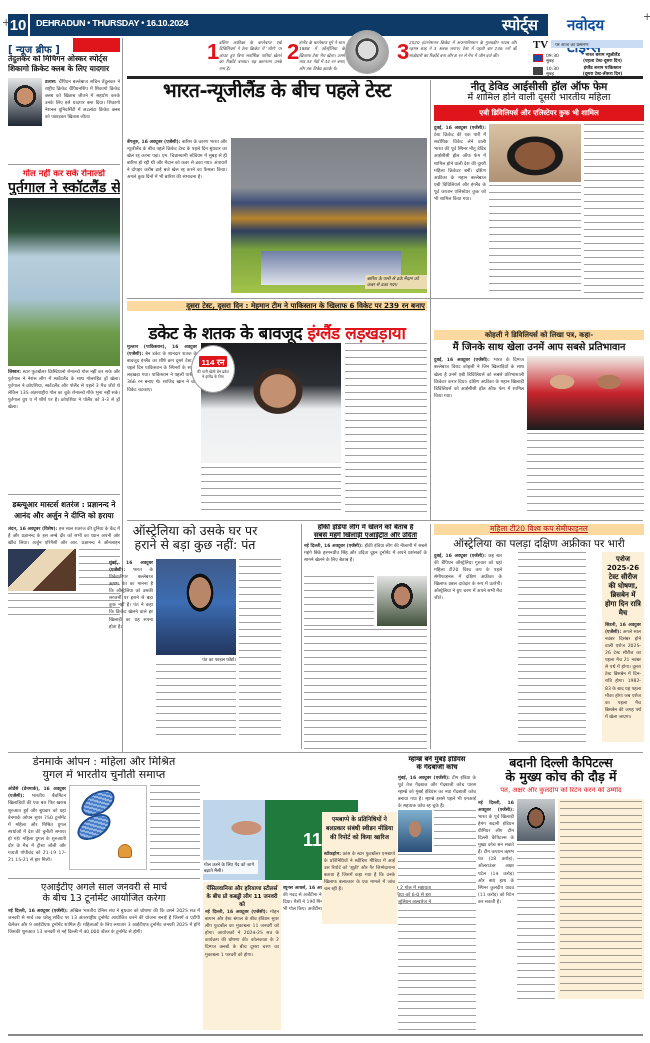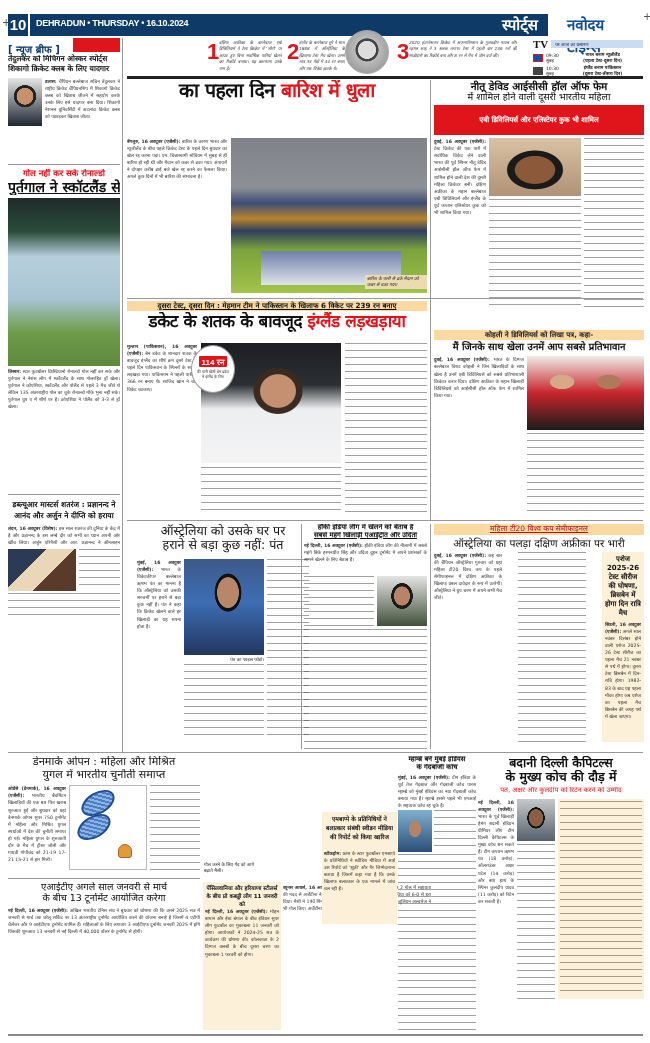--- a/index.html
+++ b/index.html
@@ -86,47 +86,47 @@
   </div>
   <div style="display:flex;align-items:center;margin-top:2px">
     <span style="width:10px;height:8px;background:#444"></span>
     <span style="font-size:4.5px;margin-left:3px;width:16px;line-height:5px"><span>10:30</span><br><span>सुबह</span></span>
     <span style="font-size:4.5px;font-weight:bold;line-height:5.5px;text-align:center;flex:1"><span>इंग्लैंड बनाम पाकिस्तान</span><br><span>(दूसरा टेस्ट-तीसरा दिन)</span></span>
   </div>
 </div>
 <div class="abs ruleblk" style="left:127px;top:76px;width:516px"></div>
 
 <div class="abs" style="left:127px;top:80px;width:300px;height:215px">
-  <div class="hl" style="font-size:19.5px;letter-spacing:-0.5px"><span>का पहला दिन</span> <span class="red">बारिश में धुला</span></div>
+  <div class="hl" style="font-size:19.5px;letter-spacing:-0.5px">भारत-न्यूजीलैंड के बीच पहले टेस्ट</div>
   <div class="text" style="position:absolute;left:0;top:58px;width:100px;height:155px"><b>बेंगलुरु, 16 अक्टूबर (एजेंसी):</b> <span>बारिश के कारण भारत और न्यूजीलैंड के बीच पहले क्रिकेट टेस्ट के पहले दिन बुधवार का खेल रद्द करना पड़ा। एम. चिन्नास्वामी स्टेडियम में सुबह से ही बारिश हो रही थी और मैदान को कवर से ढका गया। अंपायरों ने दोपहर करीब ढाई बजे खेल रद्द करने का फैसला किया। अगले कुछ दिनों में भी बारिश की संभावना है।</span></div>
   <div class="img photo-stadium" style="position:absolute;left:104px;top:58px;width:196px;height:155px">
     <div style="position:absolute;left:30px;bottom:8px;width:140px;height:34px;background:linear-gradient(180deg,#6f7fa8,#dfe3ea)"></div>
     <div style="position:absolute;right:0;bottom:4px;width:62px;background:#eadbb0;font-size:4.5px;line-height:6px;padding:1px 2px;font-style:italic">बारिश के पानी से ढके मैदान को कवर से ढका गया।</div>
   </div>
 </div>
 <div class="abs vline" style="left:430px;top:80px;height:440px"></div>
 
 <div class="abs" style="left:434px;top:80px;width:210px;height:215px">
   <div class="hl" style="font-size:10.5px">नीतू डेविड आईसीसी हॉल ऑफ फेम</div>
   <div class="hl" style="font-size:9.5px;font-weight:normal">में शामिल होने वाली दूसरी भारतीय महिला</div>
-  <div class="hl" style="font-size:7px;background:#e0141b;color:#fff;margin-top:2px;padding:11px 0">एबी डिविलियर्स और एलिस्टेयर कुक भी शामिल</div>
+  <div class="hl" style="font-size:7px;background:#e0141b;color:#fff;margin-top:2px;padding:4px 0">एबी डिविलियर्स और एलिस्टेयर कुक भी शामिल</div>
   <div style="display:flex;gap:3px;margin-top:3px">
     <div class="text" style="width:52px;height:170px"><b>दुबई, 16 अक्टूबर (एजेंसी):</b> <span>टेस्ट क्रिकेट की एक पारी में सर्वाधिक विकेट लेने वाली भारत की पूर्व स्पिनर नीतू डेविड आईसीसी हॉल ऑफ फेम में शामिल होने वाली देश की दूसरी महिला क्रिकेटर बनीं। दक्षिण अफ्रीका के महान बल्लेबाज एबी डिविलियर्स और इंग्लैंड के पूर्व कप्तान एलिस्टेयर कुक को भी शामिल किया गया।</span></div>
     <div style="width:92px">
       <div class="img" style="height:58px;background:radial-gradient(ellipse at 50% 55%,#8c5a3a 0 30%,#1a1a1a 32% 42%,transparent 44%),linear-gradient(180deg,#d9c2a3,#b09276)"></div>
       <div class="text filler" style="height:110px;margin-top:3px"></div>
     </div>
     <div class="text filler" style="flex:1;height:170px"></div>
   </div>
 </div>
 
 <div class="abs hline" style="left:127px;top:298px;width:516px"></div>
 <div class="abs" style="left:127px;top:301px;width:300px;height:215px">
-  <div class="hl" style="font-size:7.2px;background:#fbd9a0;text-align:center;padding:1px 2px;text-decoration:underline">दूसरा टेस्ट, दूसरा दिन : मेहमान टीम ने पाकिस्तान के खिलाफ 6 विकेट पर 239 रन बनाए</div>
-  <div class="hl" style="font-size:17px;letter-spacing:-0.4px;margin-top:1px"><span>डकेट के शतक के बावजूद</span> <span class="red">इंग्लैंड लड़खड़ाया</span></div>
+  <div class="hl" style="font-size:7.2px;background:#fbd9a0;text-align:right;padding:1px 2px;text-decoration:underline">दूसरा टेस्ट, दूसरा दिन : मेहमान टीम ने पाकिस्तान के खिलाफ 6 विकेट पर 239 रन बनाए</div>
+  <div class="hl" style="font-size:17px;letter-spacing:-0.4px;margin-top:13px"><span>डकेट के शतक के बावजूद</span> <span class="red">इंग्लैंड लड़खड़ाया</span></div>
   <div class="text" style="position:absolute;left:0;top:42px;width:70px;height:170px"><b>मुल्तान (पाकिस्तान), 16 अक्टूबर (एजेंसी):</b> <span>बेन डकेट के शानदार शतक के बावजूद इंग्लैंड का शीर्ष क्रम दूसरे टेस्ट के पहले दिन पाकिस्तान के स्पिनरों के सामने लड़खड़ा गया। पाकिस्तान ने पहली पारी में 366 रन बनाए थे। साजिद खान ने चार विकेट चटकाए।</span></div>
   <div class="img" style="position:absolute;left:74px;top:42px;width:140px;height:120px;background:radial-gradient(ellipse at 55% 40%,#c49072 0 16%,#3a2a22 17% 22%,transparent 23%),linear-gradient(180deg,#1c1e22 0%,#2c2f34 35%,#eceef0 55%,#f4f4f4 100%)"></div>
   <div style="position:absolute;left:64px;top:44px;width:44px;height:48px;border-radius:50%;background:#fff;border:1px solid #999;text-align:center;padding-top:4px">
     <div class="badge114" style="display:inline-block;border-radius:3px;padding:0 3px">114 रन</div>
     <div style="font-size:3.8px;line-height:5px;padding:0 4px">की पारी खेली बेन डकेट ने इंग्लैंड के लिए</div>
   </div>
   <div class="text filler" style="position:absolute;left:74px;top:166px;width:140px;height:46px"></div>
   <div class="text filler" style="position:absolute;left:218px;top:42px;width:82px;height:170px"></div>
 </div>
 
@@ -137,21 +137,21 @@
     <div class="text" style="width:90px;height:160px"><b>दुबई, 16 अक्टूबर (एजेंसी):</b> <span>भारत के दिग्गज बल्लेबाज विराट कोहली ने जिन खिलाड़ियों के साथ खेला है उनमें एबी डिविलियर्स को सबसे प्रतिभाशाली क्रिकेटर करार दिया। दक्षिण अफ्रीका के महान खिलाड़ी डिविलियर्स को आईसीसी हॉल ऑफ फेम में शामिल किया गया।</span></div>
     <div style="flex:1">
       <div class="img" style="height:74px;background:radial-gradient(ellipse at 30% 35%,#d7a988 0 10%,transparent 11%),radial-gradient(ellipse at 70% 35%,#b07a5a 0 10%,transparent 11%),linear-gradient(180deg,#f0ece6 0%,#c8242b 50%,#1c1c1c 100%)"></div>
       <div class="text filler" style="height:82px;margin-top:3px"></div>
     </div>
   </div>
 </div>
 
 <div class="abs hline" style="left:127px;top:520px;width:516px"></div>
 
-<div class="abs" style="left:137px;top:524px;width:172px;height:225px">
+<div class="abs" style="left:109px;top:524px;width:172px;height:225px">
   <div class="hl" style="font-size:12.5px;font-weight:normal">ऑस्ट्रेलिया को उसके घर पर</div>
   <div class="hl" style="font-size:12.5px;font-weight:normal">हराने से बड़ा कुछ नहीं: पंत</div>
   <div style="display:flex;gap:3px;margin-top:6px">
     <div class="text" style="width:44px;height:180px"><b>मुंबई, 16 अक्टूबर (एजेंसी):</b> <span>भारत के विकेटकीपर बल्लेबाज ऋषभ पंत का मानना है कि ऑस्ट्रेलिया को उसकी सरजमीं पर हराने से बड़ा कुछ नहीं है। पंत ने कहा कि क्रिकेट खेलने वाले हर खिलाड़ी का यह सपना होता है।</span></div>
     <div style="width:80px">
       <div class="img" style="height:96px;background:radial-gradient(ellipse at 55% 35%,#b8876a 0 17%,#111 18% 21%,transparent 22%),linear-gradient(180deg,#3e5a8a 0%,#3d6db3 45%,#22365f 100%)"></div>
       <div style="font-size:4.5px;text-align:right;margin-top:1px">पंत का फाइल फोटो।</div>
       <div class="text filler" style="height:72px;margin-top:2px"></div>
     </div>
     <div class="text filler" style="flex:1;height:180px"></div>
@@ -206,20 +206,23 @@
   <div class="hl" style="font-size:9.5px;font-weight:normal">के बीच 13 टूर्नामेंट आयोजित करेगा</div>
   <div class="text" style="height:110px;margin-top:3px"><b>नई दिल्ली, 16 अक्टूबर (एजेंसी):</b> <span>अखिल भारतीय टेनिस संघ ने बुधवार को घोषणा की कि उसने 2025 सत्र में जनवरी से मार्च तक घरेलू सर्किट पर 13 अंतरराष्ट्रीय टूर्नामेंट आयोजित करने की योजना बनाई है जिसमें 4 एटीपी चैलेंजर और 9 आईटीएफ टूर्नामेंट शामिल हैं। महिलाओं के लिए लगातार 3 आईटीएफ टूर्नामेंट जनवरी 2025 में होंगे जिसकी शुरुआत 13 जनवरी से नई दिल्ली में 40,000 डॉलर के टूर्नामेंट से होगी।</span></div>
 </div>
 
 <div class="abs boxhl" style="left:203px;top:882px;width:78px;height:148px;padding:2px">
   <div class="hl" style="font-size:5.6px;white-space:normal;line-height:8px;height:24px">पेंसिलवानिया और हरियाणा स्टीलर्स के बीच प्रो कबड्डी लीग 11 जनवरी को</div>
   <div class="text" style="height:118px"><b>नई दिल्ली, 16 अक्टूबर (एजेंसी):</b> <span>मोहन बागान और ईस्ट बंगाल के बीच इंडियन सुपर लीग फुटबॉल का मुकाबला 11 जनवरी को होगा। आयोजकों ने 2024-25 सत्र के कार्यक्रम की घोषणा की। कोलकाता के 2 दिग्गज क्लबों के बीच दूसरा चरण का मुकाबला 1 फरवरी को होगा।</span></div>
 </div>
 
 <div class="abs" style="left:203px;top:756px;width:228px;height:275px">
+  <div class="img" style="position:absolute;left:0;top:44px;width:155px;height:80px;background:radial-gradient(ellipse at 28% 35%,#c99278 0 9%,transparent 10%),linear-gradient(90deg,#bfd6ea 0 40%,#1f7a3e 40% 100%)">
+    <div style="position:absolute;left:100px;top:30px;color:#fff;font:bold 18px 'Liberation Sans',sans-serif">11</div>
+  </div>
   <div style="position:absolute;left:0;top:104px;width:55px;font-size:4.5px;background:rgba(255,255,255,0.85);padding:1px">गोल करने के लिए गेंद को आगे बढ़ाते मैसी।</div>
   <div class="text" style="position:absolute;left:80px;top:128px;width:148px;height:145px"><b>ब्यूनस आयर्स, 16 अक्टूबर (एजेंसी):</b> <span>लियोनेल मैसी की हैट्रिक और 2 गोल में सहायता की मदद से अर्जेंटीना ने विश्व कप फुटबॉल क्वालीफाइंग मैच में बोलिविया को 6-0 से हरा दिया। मैसी ने 19वें मिनट में पहला गोल किया। लौटारो मार्टिनेज और जूलियन अल्वारेज ने भी गोल किए। अर्जेंटीना 10 मैच में 22 अंक लेकर शीर्ष पर है।</span></div>
 </div>
 
 <div class="abs boxhl" style="left:322px;top:812px;width:75px;height:112px;padding:2px">
   <div class="hl" style="font-size:6px;white-space:normal;line-height:9px;height:36px">एमबाप्पे के प्रतिनिधियों ने बलात्कार संबंधी स्वीडन मीडिया की रिपोर्ट को किया खारिज</div>
   <div class="text" style="height:70px"><b>स्टॉकहोम:</b> <span>फ्रांस के स्टार फुटबॉलर एमबाप्पे के प्रतिनिधियों ने स्वीडिश मीडिया में आई उस रिपोर्ट को 'झूठी' और गैर जिम्मेदाराना बताया है जिसमें कहा गया है कि उनके खिलाफ बलात्कार के एक मामले में जांच चल रही है।</span></div>
 </div>
 
 <div class="abs" style="left:398px;top:756px;width:78px;height:275px">

